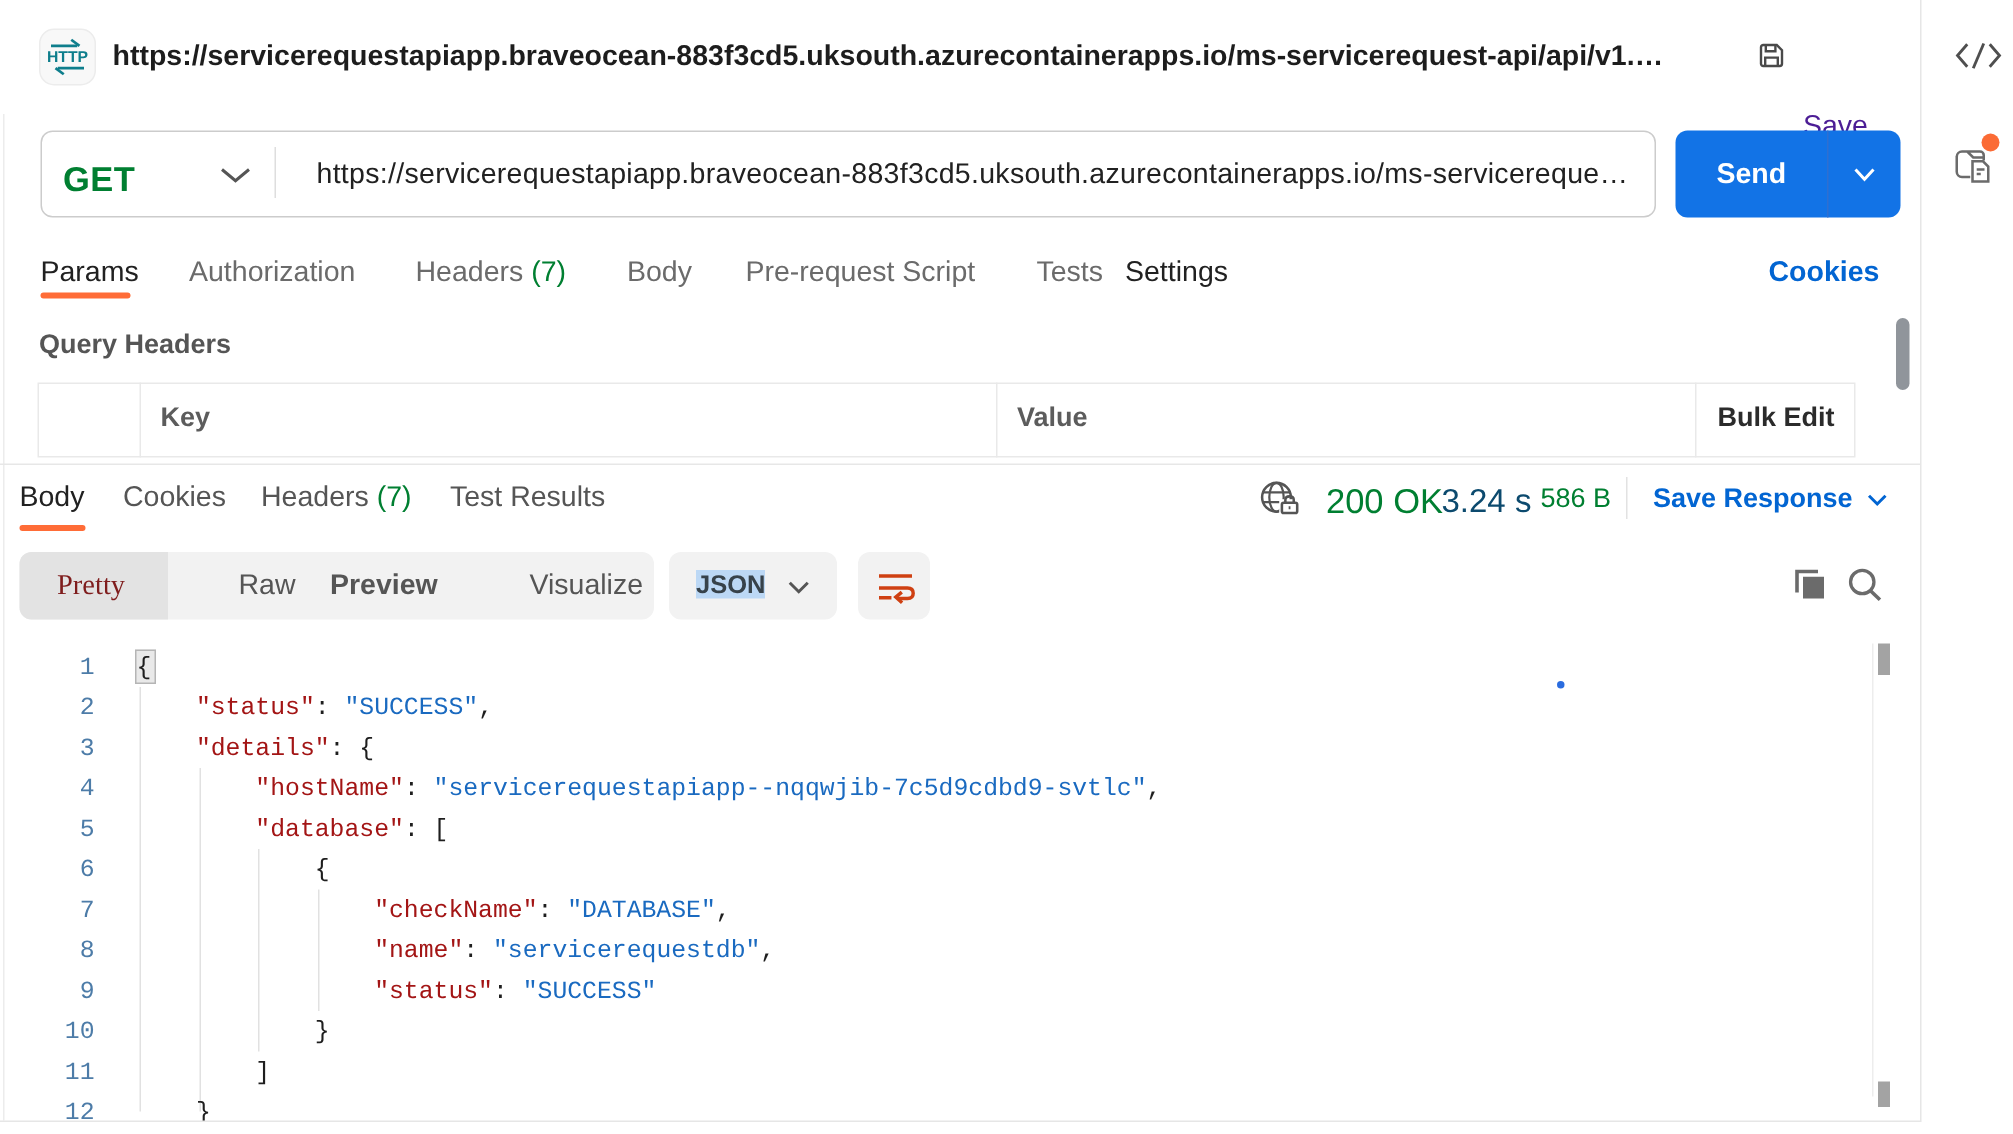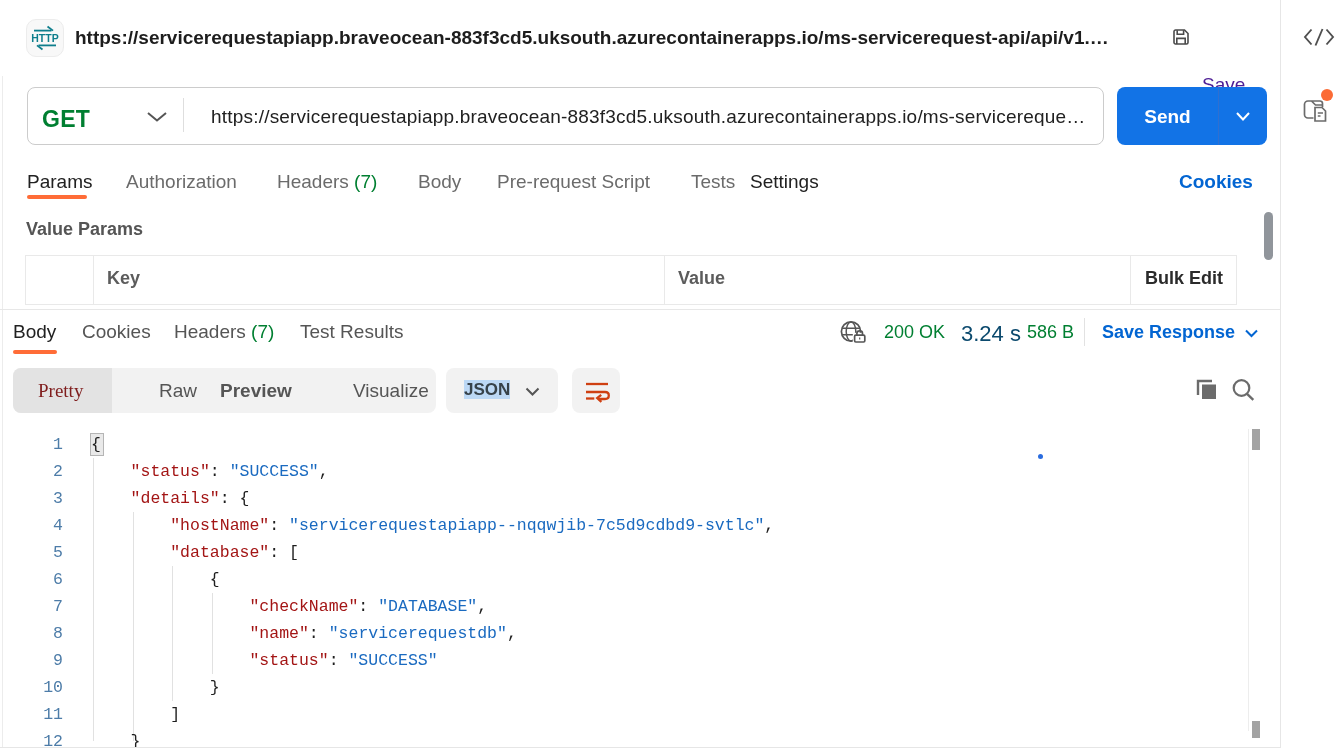--- a/index.html
+++ b/index.html
@@ -67,21 +67,21 @@
 <div class="t" style="left:27px;top:172px;color:#212121;">Params</div>
 <div class="abs" style="left:27px;top:195px;width:60px;height:4px;border-radius:2px;background:#ff6c37;"></div>
 <div class="t" style="left:126px;top:172px;color:#6b6b6b;">Authorization</div>
 <div class="t" style="left:277px;top:172px;color:#6b6b6b;">Headers <span style="color:#007f31;">(7)</span></div>
 <div class="t" style="left:418px;top:172px;color:#6b6b6b;">Body</div>
 <div class="t" style="left:497px;top:172px;color:#6b6b6b;">Pre-request Script</div>
 <div class="t" style="left:691px;top:172px;color:#6b6b6b;">Tests</div>
 <div class="t" style="left:750px;top:172px;color:#212121;">Settings</div>
 <div class="t" style="left:1179px;top:172px;font-weight:bold;color:#0265d2;">Cookies</div>
 
-<div class="t" style="left:26px;top:220px;font-size:18px;font-weight:bold;color:#555555;">Value Params</div>
+<div class="t" style="left:26px;top:220px;font-size:18px;font-weight:bold;color:#555555;">Query Headers</div>
 
 <div class="abs" style="left:25px;top:255px;width:1212px;height:50px;border:1px solid #e9e9e9;"></div>
 <div class="abs" style="left:93px;top:255px;width:1px;height:50px;background:#e9e9e9;"></div>
 <div class="abs" style="left:664px;top:255px;width:1px;height:50px;background:#e9e9e9;"></div>
 <div class="abs" style="left:1130px;top:255px;width:1px;height:50px;background:#e9e9e9;"></div>
 <div class="t" style="left:107px;top:269px;font-size:18px;font-weight:bold;color:#5c5c5c;">Key</div>
 <div class="t" style="left:678px;top:269px;font-size:18px;font-weight:bold;color:#5c5c5c;">Value</div>
 <div class="t" style="left:1145px;top:269px;font-size:18px;font-weight:bold;color:#2b2b2b;">Bulk Edit</div>
 
 <div class="abs" style="left:1264px;top:212px;width:9px;height:48px;border-radius:5px;background:#90959b;"></div>
@@ -95,21 +95,21 @@
 
 <svg class="abs" style="left:839px;top:319px;" width="28" height="26" viewBox="0 0 28 26" fill="none">
   <circle cx="12" cy="12.5" r="9.6" stroke="#555" stroke-width="1.7"></circle>
   <ellipse cx="12" cy="12.5" rx="4.8" ry="9.6" stroke="#555" stroke-width="1.5"></ellipse>
   <path d="M3 9.3 H21 M3 15.7 H21" stroke="#555" stroke-width="1.5"></path>
   <rect x="13.8" y="13.8" width="13" height="11.5" fill="#fff"></rect>
   <path d="M17.9 16.4 V14.3 C17.9 12.8 19 11.9 20.7 11.9 C22.4 11.9 23.5 12.8 23.5 14.3 V16.4" stroke="#555" stroke-width="1.7" fill="none"></path>
   <rect x="15.6" y="16.2" width="10.2" height="6.8" rx="1.2" fill="#fff" stroke="#555" stroke-width="1.7"></rect>
   <path d="M20.7 18.5 V20.5" stroke="#555" stroke-width="1.2"></path>
 </svg>
-<div class="t" style="left:884px;top:323px;font-size:18px;color:#007f31;">200 OK</div>
+<div class="t" style="left:884px;top:323px;font-size:23px;color:#007f31;">200 OK</div>
 <div class="t" style="left:961px;top:323px;font-size:22px;color:#0c4a6e;">3.24 s</div>
 <div class="t" style="left:1027px;top:323px;font-size:18px;color:#007f31;">586 B</div>
 <div class="abs" style="left:1084px;top:318px;width:1px;height:28px;background:#e2e2e2;"></div>
 <div class="t" style="left:1102px;top:323px;font-size:18px;font-weight:bold;color:#0265d2;">Save Response</div>
 <svg class="abs" style="left:1244px;top:328px;" width="15" height="11" viewBox="0 0 15 11" fill="none">
     <path d="M2 2.5 L7.5 8 L13 2.5" stroke="#0265d2" stroke-width="2"></path>
   </svg>
 
 <div class="abs" style="left:13px;top:368px;width:423px;height:45px;border-radius:8px;background:#f2f2f2;"></div>
 <div class="abs" style="left:13px;top:368px;width:99px;height:45px;border-radius:8px 0 0 8px;background:#e3e3e3;"></div>

